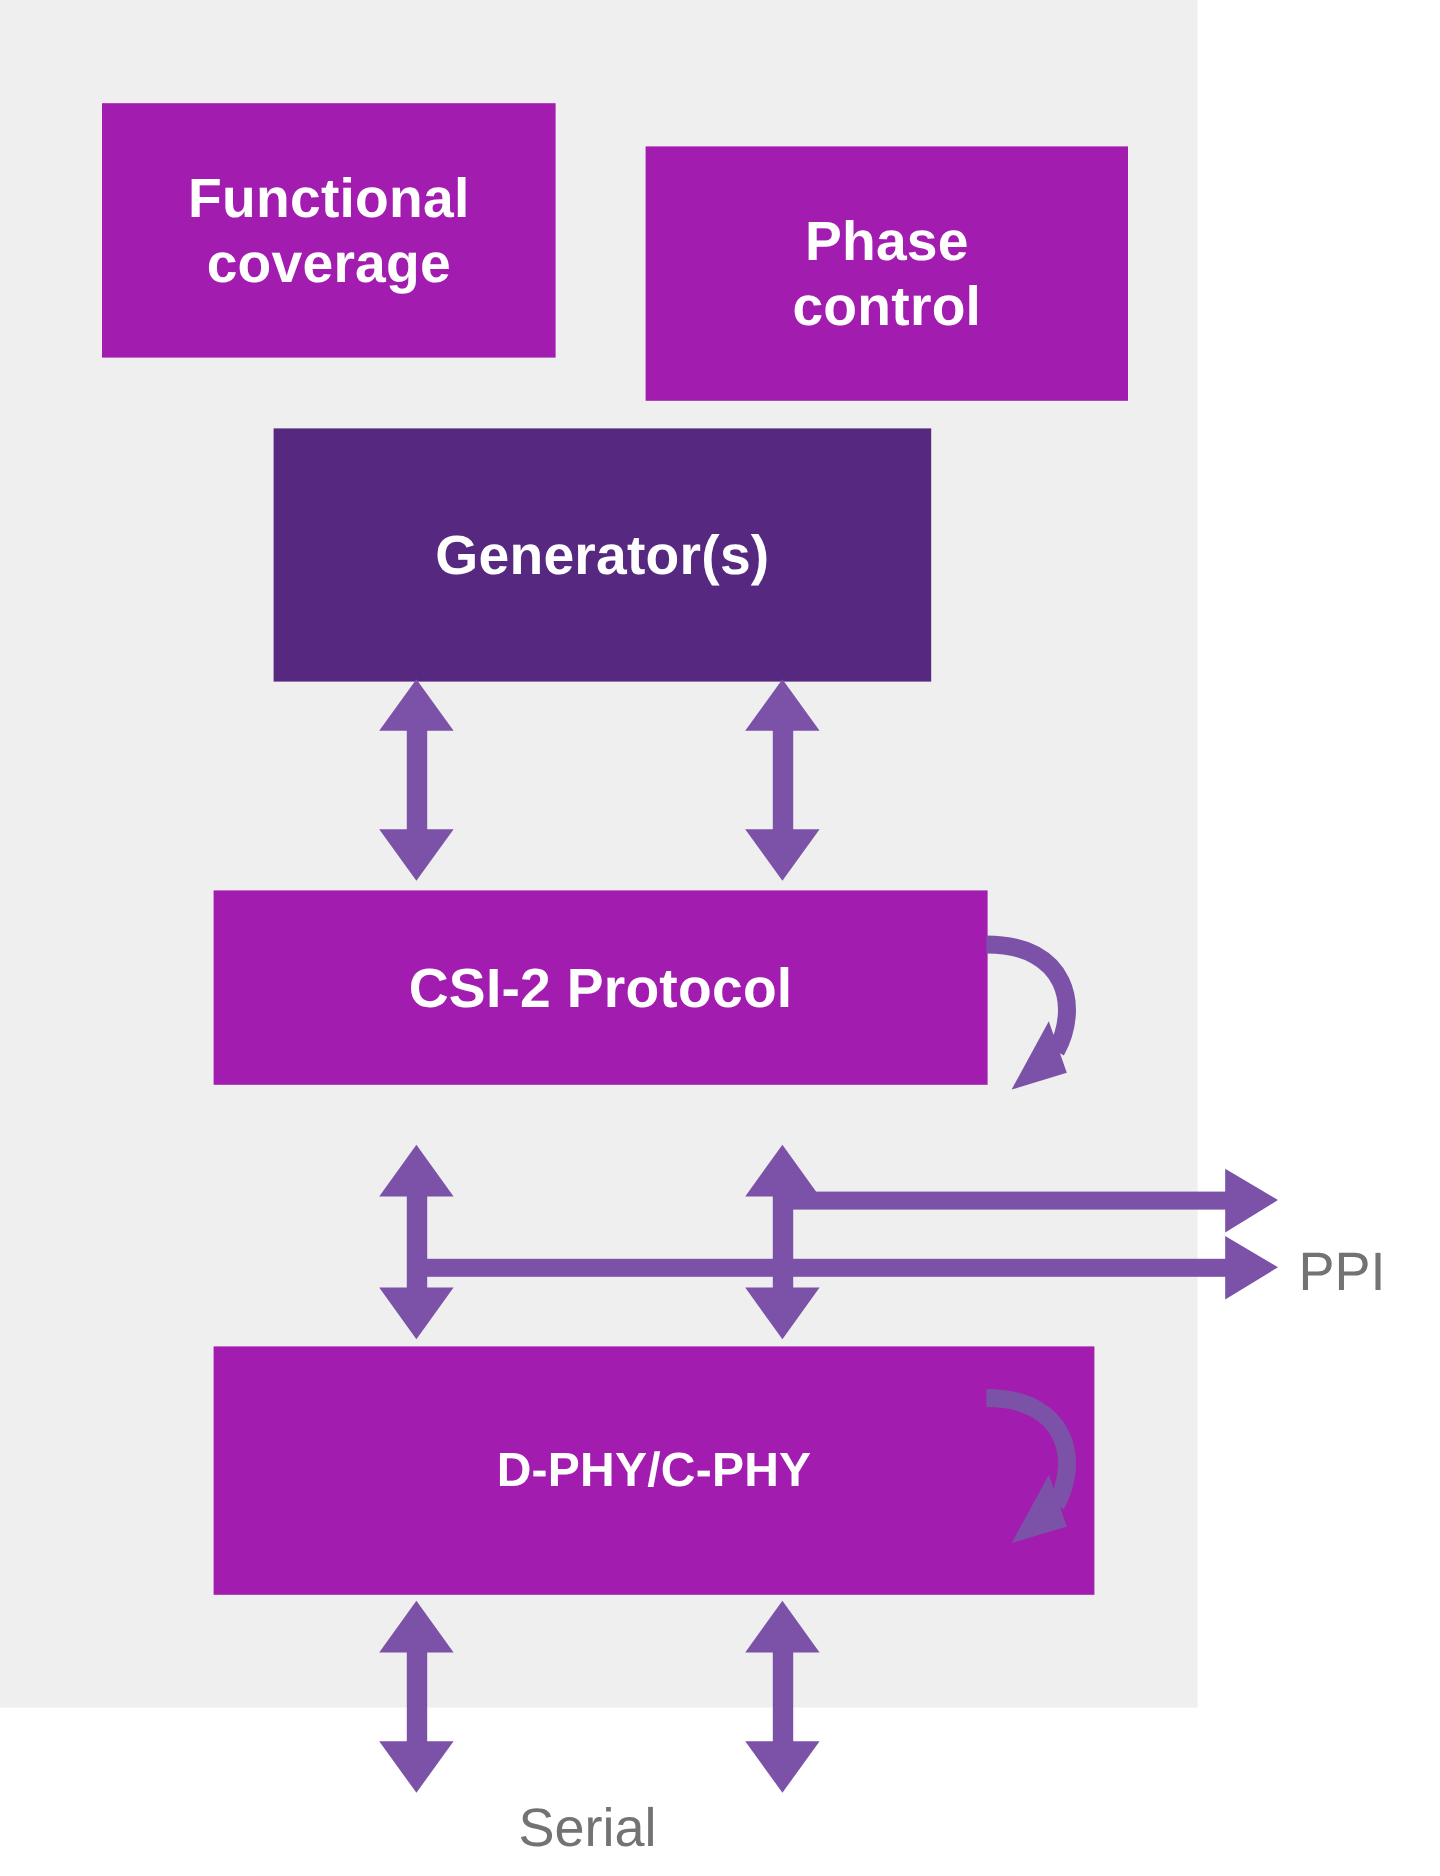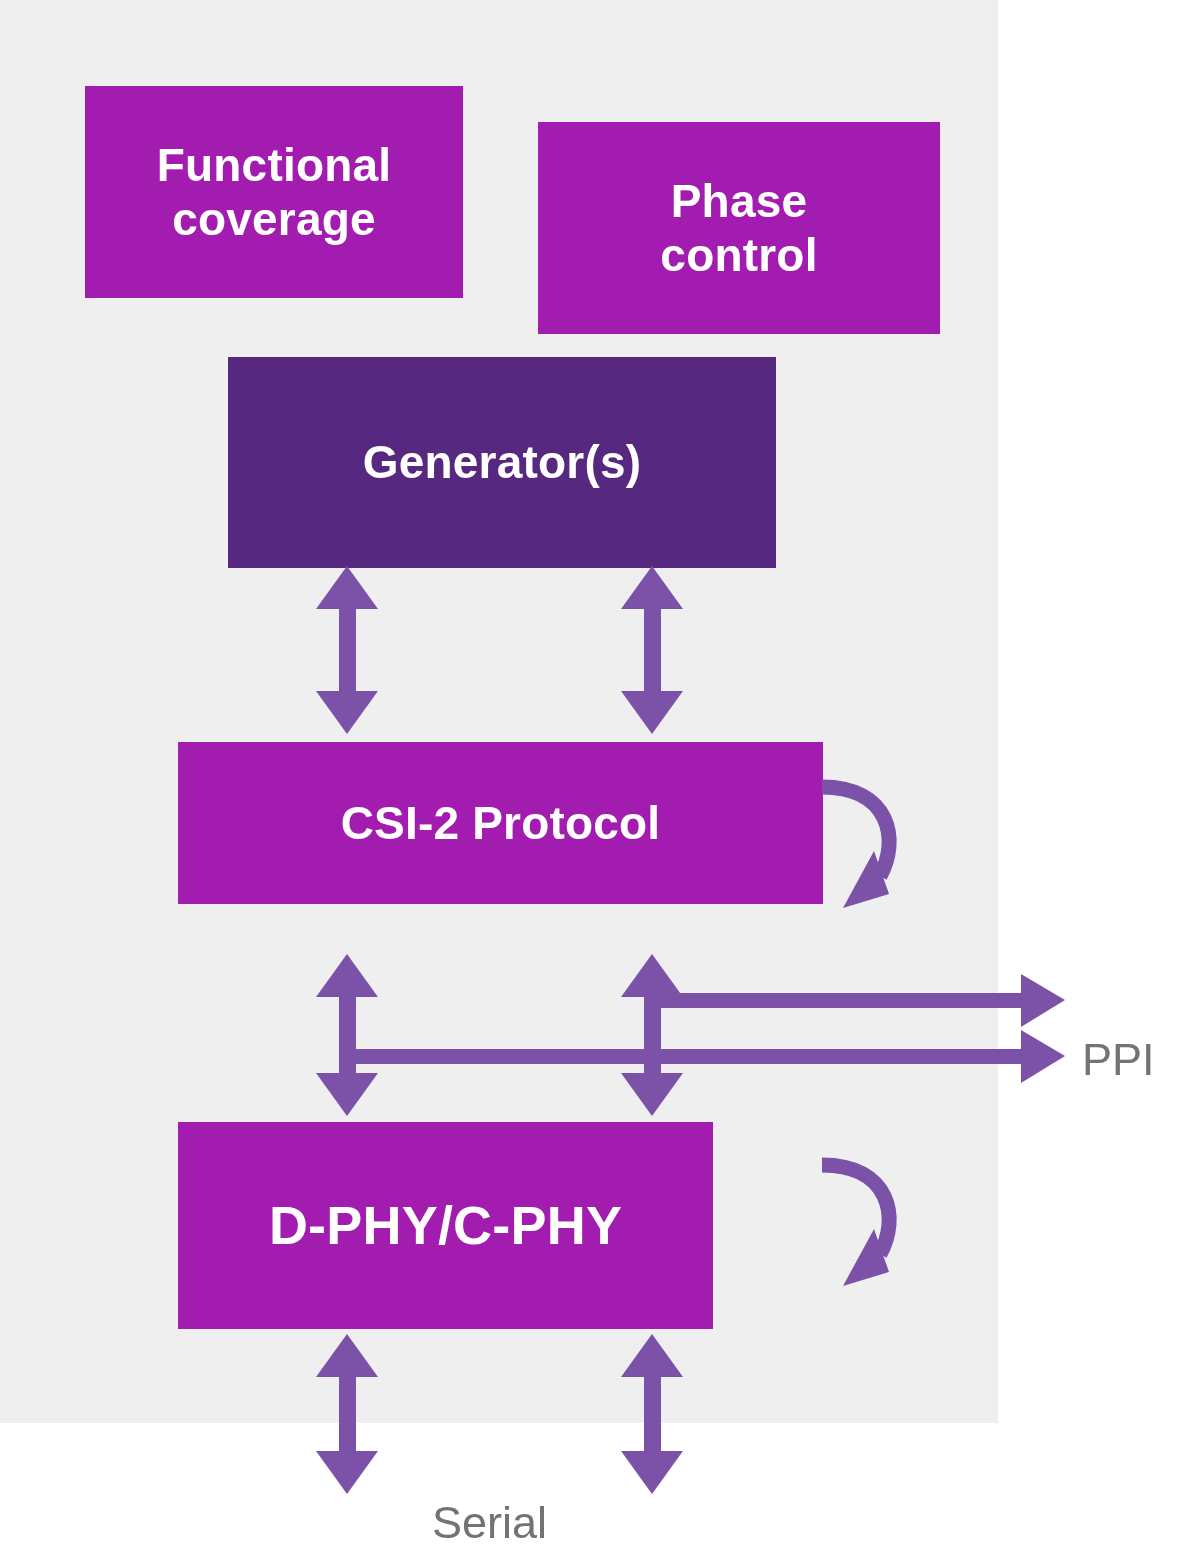--- a/index.html
+++ b/index.html
@@ -56,22 +56,22 @@
   }
   #blk-generators {
     left: 228px; top: 357px; width: 548px;  height: 211px;
     font-size: 46px; font-weight: bold;
   }
   #blk-csi2 {
     left: 178px; top: 742px; width: 645px;  height: 162px;
     font-size: 46px; font-weight: bold;
   }
   #blk-dphy-cphy {
-    left: 178px; top: 1122px; width: 535px; height: 207px;
-    font-size: 54px; font-weight: bold;
+    left: 178px; top: 1122px; width: 734px; height: 207px;
+    font-size: 40px; font-weight: bold;
   }
 
   svg.arrows {
     position: absolute;
     left: 0; top: 0;
     width: 1200px;
     height: 1563px;
     overflow: visible;
     pointer-events: none;
   }

